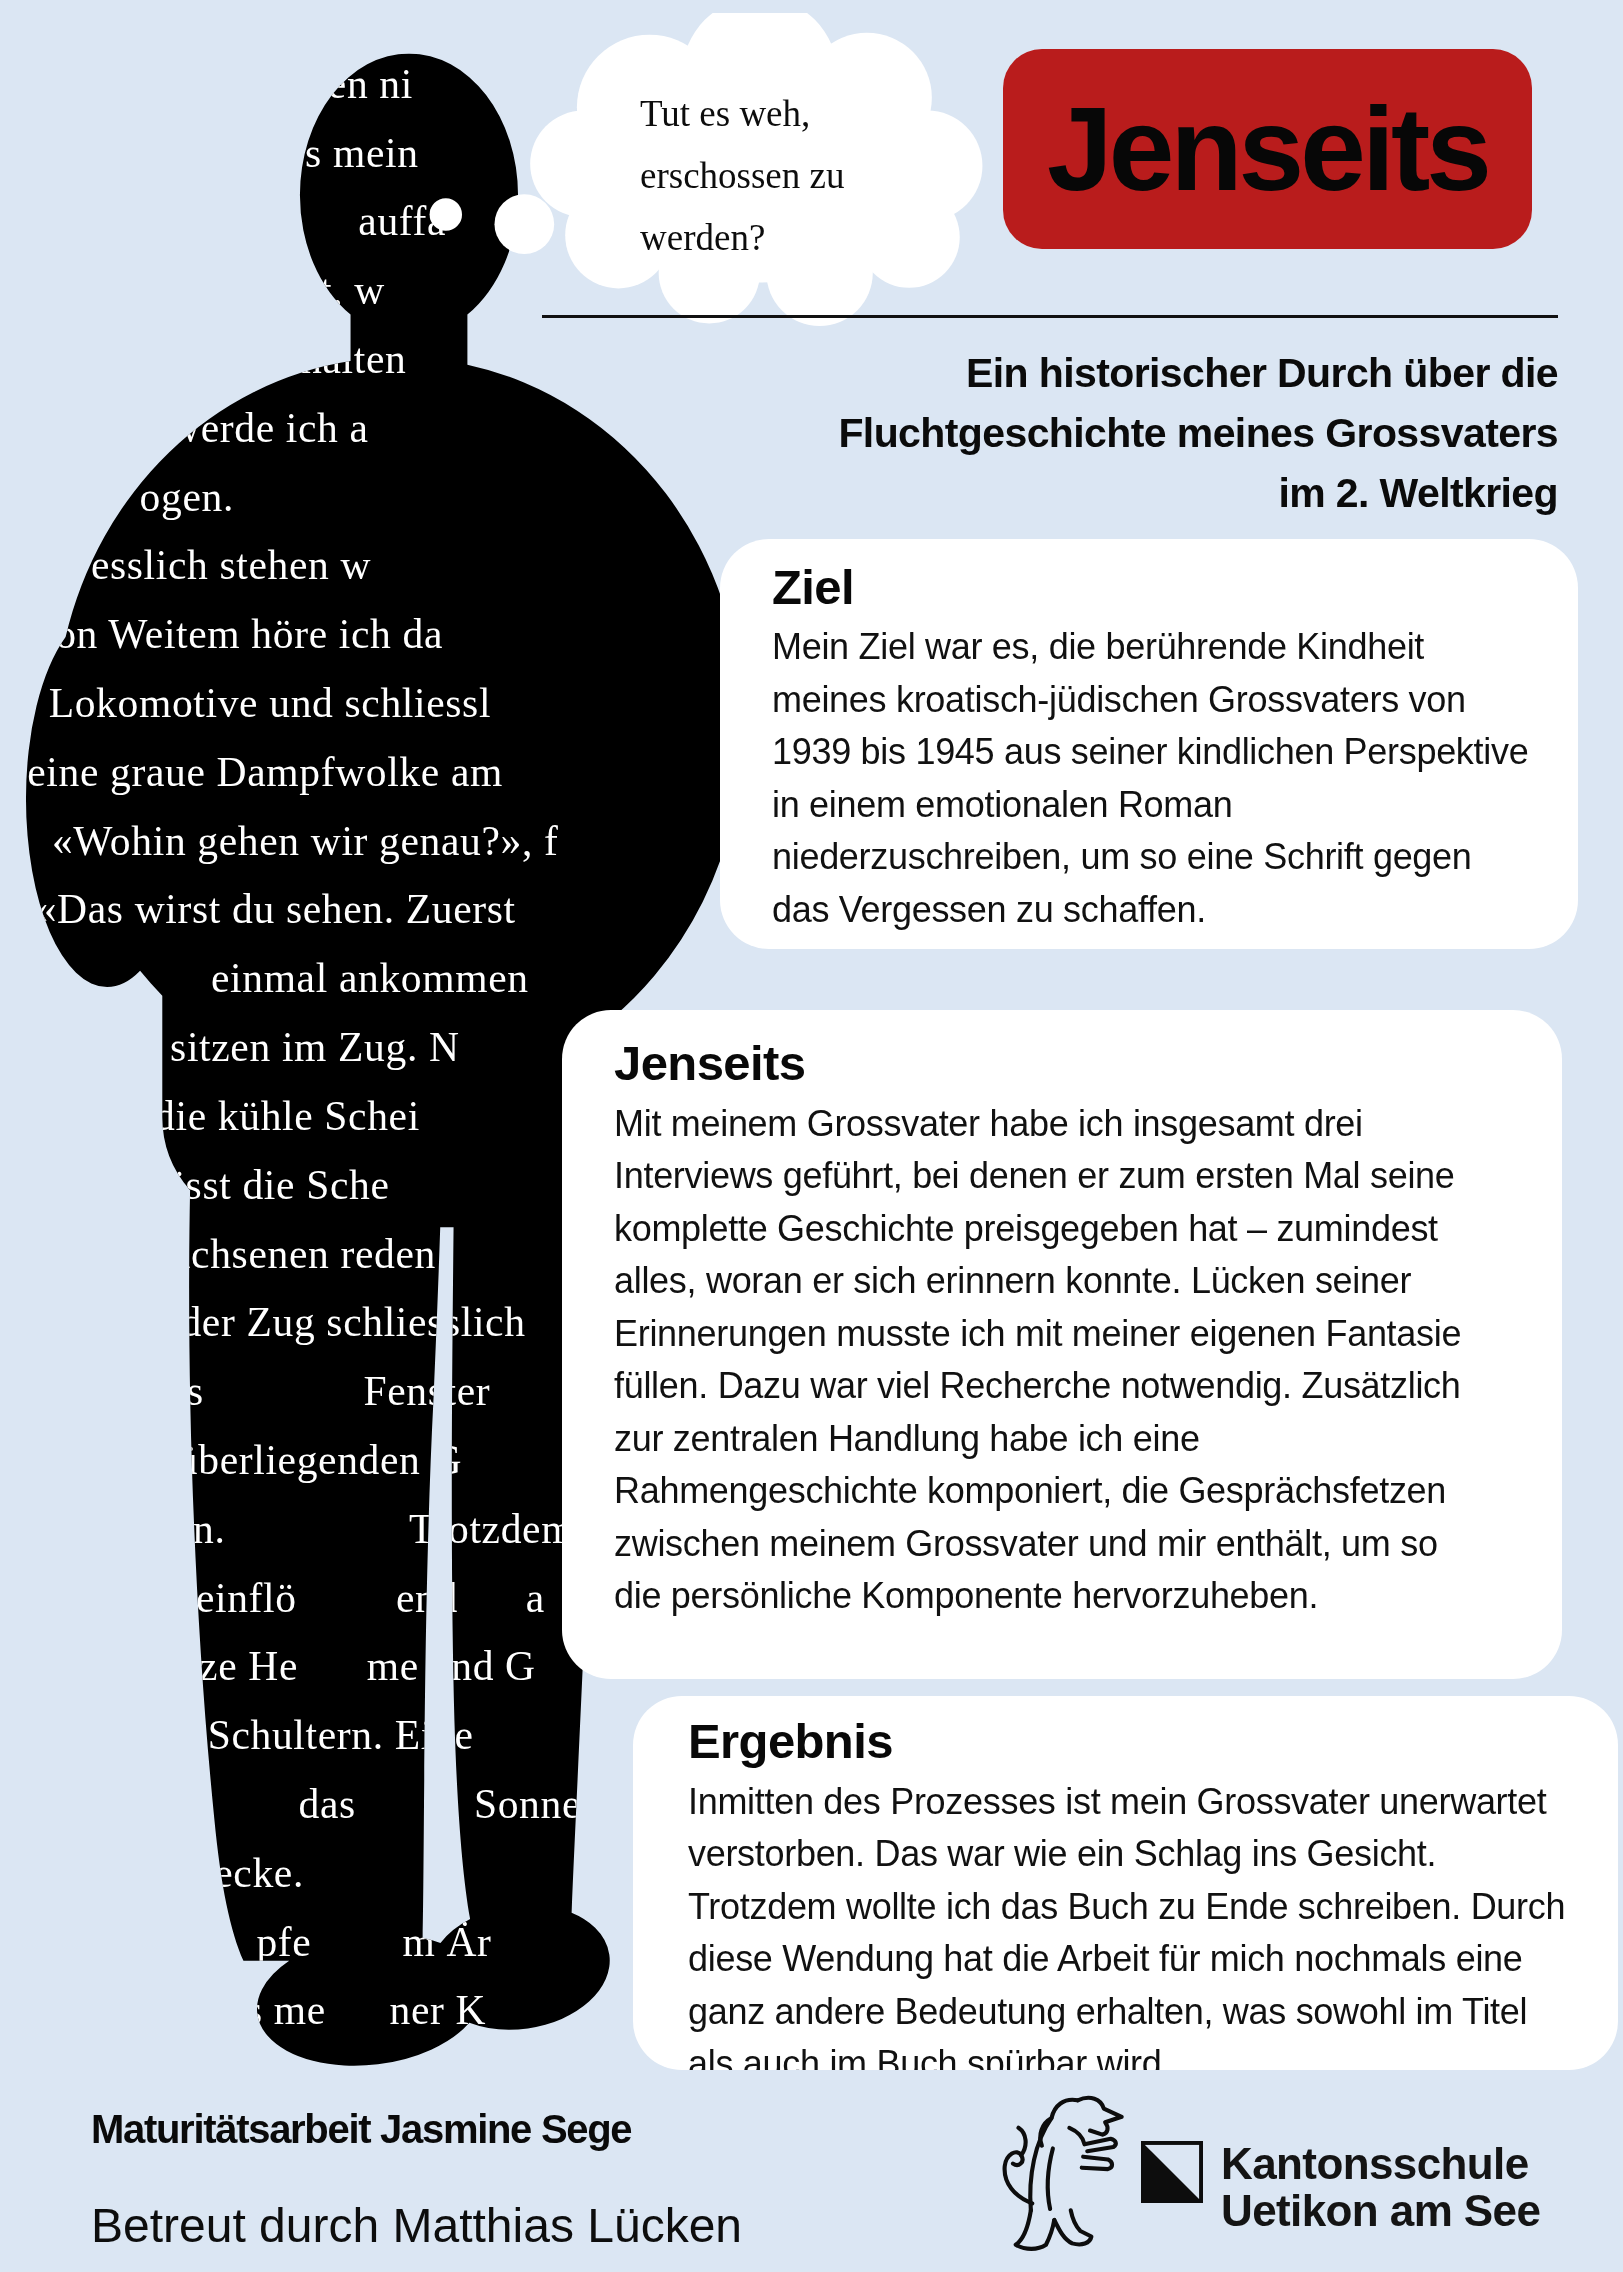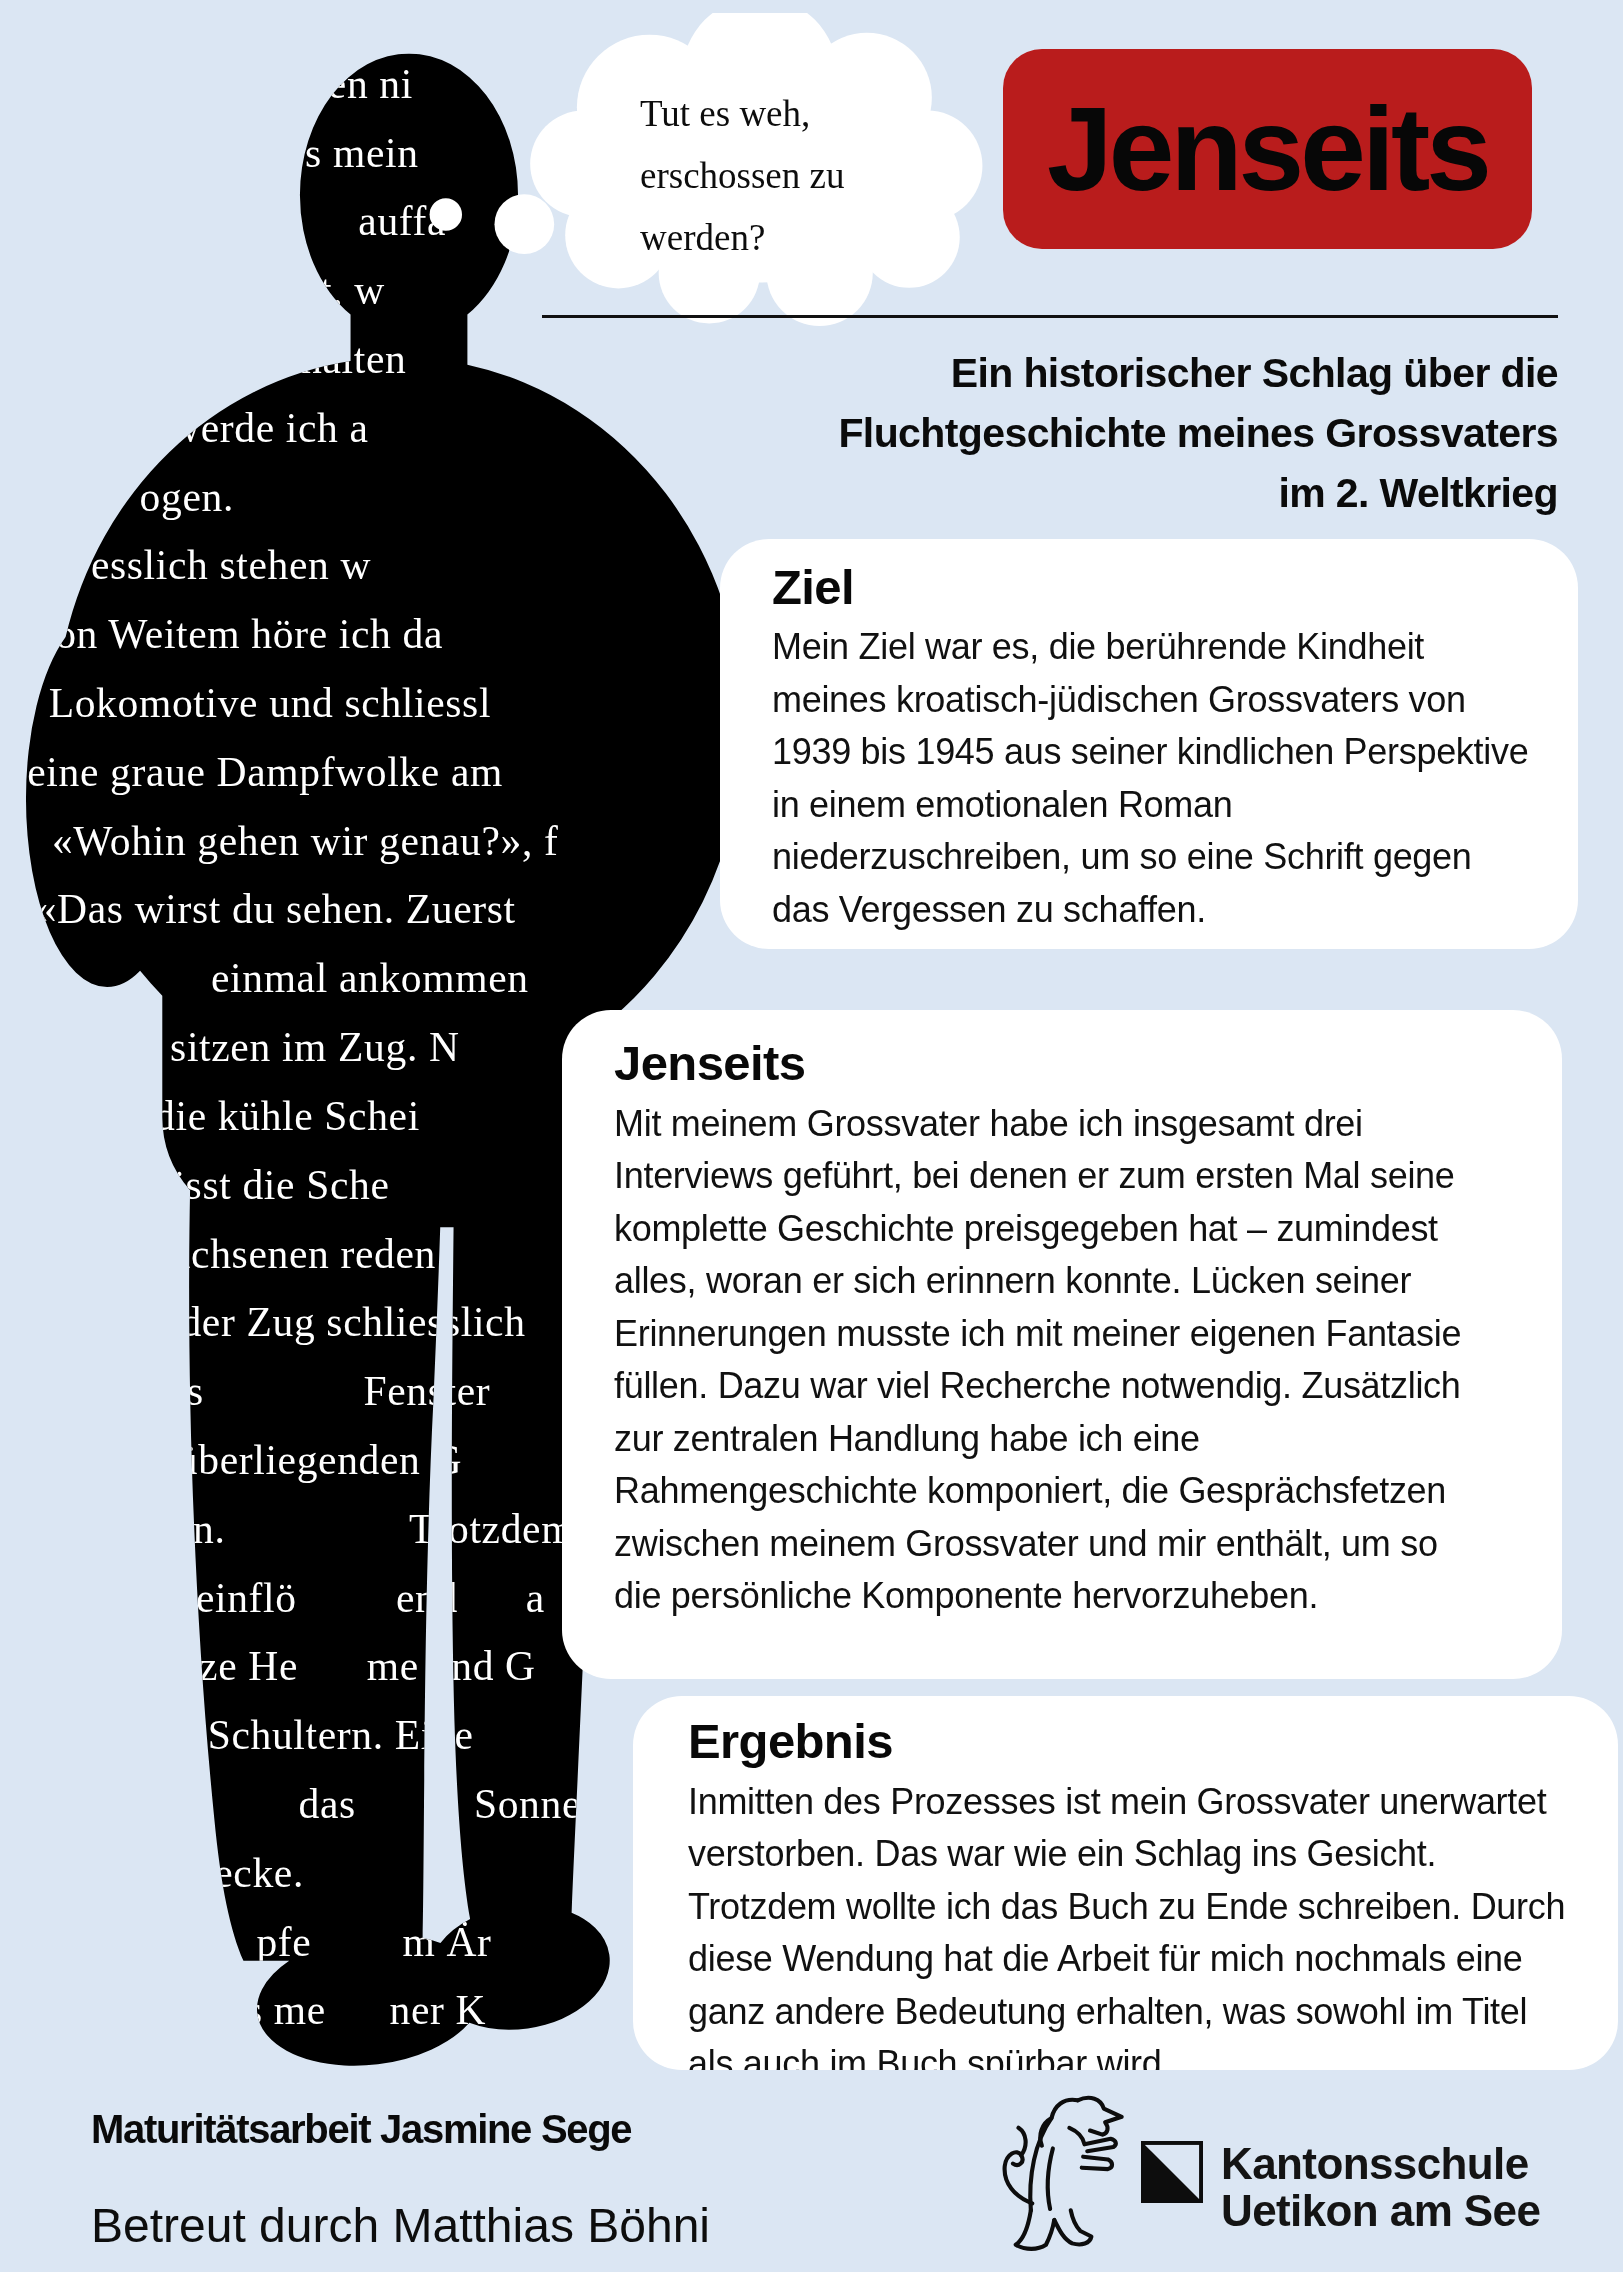--- a/index.html
+++ b/index.html
@@ -154,42 +154,42 @@
     <span style="display:block">werden?</span>
   </div>
 
   <div class="abs title-box" style="z-index:2;">
     <h1>Jenseits</h1>
   </div>
 
   <div class="abs rule" style="z-index:2;"></div>
 
   <div class="abs subtitle" style="z-index:2;">
-    <span>Ein historischer Schlag über die</span>
+    <span>Ein historischer Durch über die</span>
     <span>Fluchtgeschichte meines Grossvaters</span>
     <span>im 2. Weltkrieg</span>
   </div>
 
   <div class="abs card card-ziel" style="z-index:2;">
     <h2>Ziel</h2>
     <p>Mein Ziel war es, die berührende Kindheit meines kroatisch-jüdischen Grossvaters von 1939 bis 1945 aus seiner kindlichen Perspektive in einem emotionalen Roman niederzuschreiben, um so eine Schrift gegen das Vergessen zu schaffen.</p>
   </div>
 
   <div class="abs card card-prozess" style="z-index:2;">
     <h2>Jenseits</h2>
     <p>Mit meinem Grossvater habe ich insgesamt drei Interviews geführt, bei denen er zum ersten Mal seine komplette Geschichte preisgegeben hat – zumindest alles, woran er sich erinnern konnte. Lücken seiner Erinnerungen musste ich mit meiner eigenen Fantasie füllen. Dazu war viel Recherche notwendig. Zusätzlich zur zentralen Handlung habe ich eine Rahmengeschichte komponiert, die Gesprächsfetzen zwischen meinem Grossvater und mir enthält, um so die persönliche Komponente hervorzuheben.</p>
   </div>
 
   <div class="abs card card-ergebnis" style="z-index:2;">
     <h2>Ergebnis</h2>
     <p>Inmitten des Prozesses ist mein Grossvater unerwartet verstorben. Das war wie ein Schlag ins Gesicht. Trotzdem wollte ich das Buch zu Ende schreiben. Durch diese Wendung hat die Arbeit für mich nochmals eine ganz andere Bedeutung erhalten, was sowohl im Titel als auch im Buch spürbar wird.</p>
   </div>
 
   <div class="abs footer-line1" style="z-index:2;">Maturitätsarbeit Jasmine Sege</div>
-  <div class="abs footer-line2" style="z-index:2;">Betreut durch Matthias Böhni</div>
+  <div class="abs footer-line2" style="z-index:2;">Betreut durch Matthias Lücken</div>
 
   <svg class="abs" style="left:987px;top:2081px;z-index:2;" width="140" height="172" viewBox="0 0 200 250">
     <g fill="none" stroke="#0d0d0d" stroke-width="6" stroke-linecap="round" stroke-linejoin="round">
 
       <path d="M130,28 C148,20 164,26 168,40 L194,52 L170,60 C176,68 174,76 166,78 L148,72"></path>
 
       <path d="M130,28 C110,24 96,36 92,54 C78,62 72,78 78,94"></path>
 
       <path d="M118,68 C132,74 138,82 140,92 L178,84 C186,86 188,92 182,96 L144,102"></path>
 

